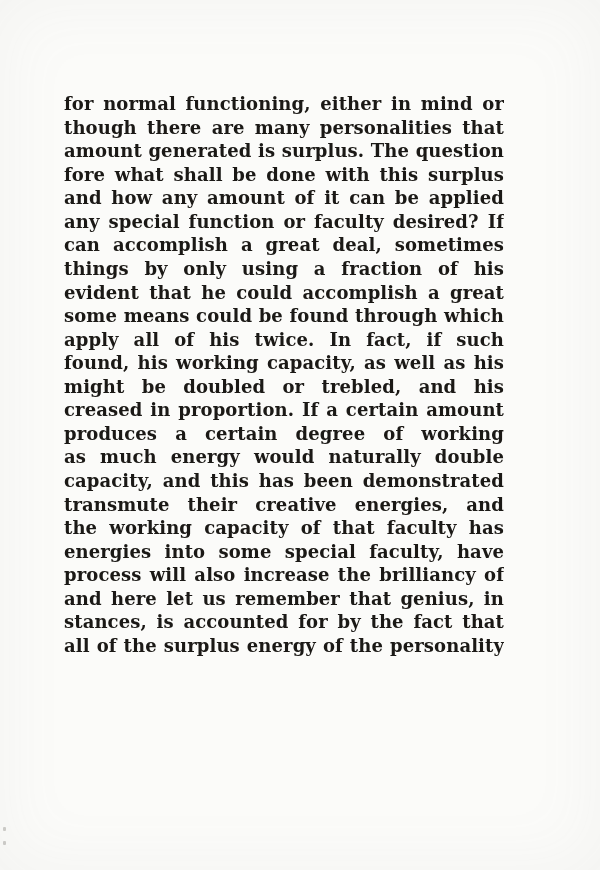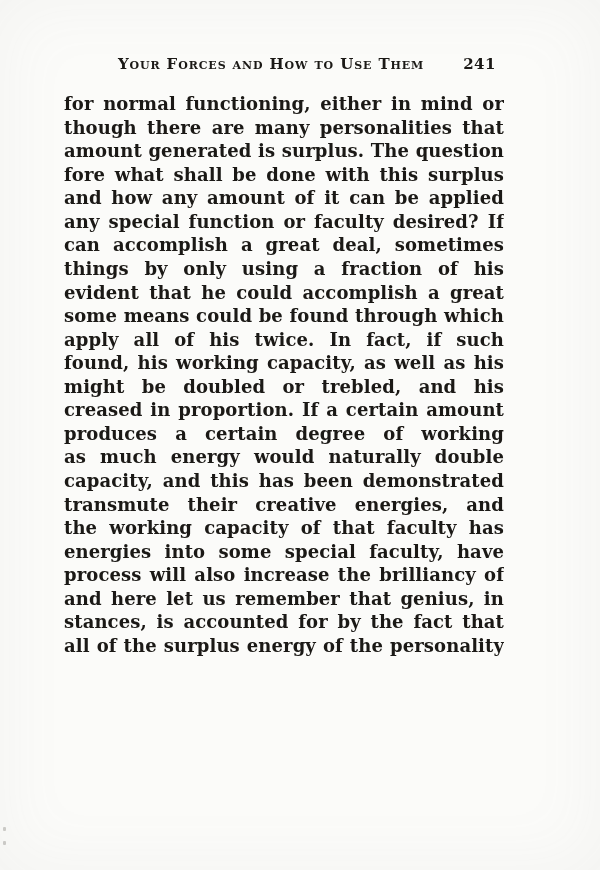--- a/index.html
+++ b/index.html
@@ -65,24 +65,20 @@
     border-radius: 1px;
   }
   .speck-1 { left: 3px; top: 827px; }
   .speck-2 { left: 3px; top: 841px; }
 </style>
 </head>
 <body>
 
 <div class="page">
 
-  <div class="running-header">
-    <span class="header-title">Your Forces and How to Use Them</span>
-    <span class="page-number">241</span>
-  </div>
 
   <div class="page-body">
     <div class="text-line">for normal functioning, either in mind or body,</div>
     <div class="text-line">though there are many personalities that generate</div>
     <div class="text-line">amount generated is surplus. The question is there-</div>
     <div class="text-line">fore what shall be done with this surplus energy,</div>
     <div class="text-line">and how any amount of it can be applied through</div>
     <div class="text-line">any special function or faculty desired? If a person</div>
     <div class="text-line">can accomplish a great deal, sometimes remarkable</div>
     <div class="text-line">things by only using a fraction of his energy, it is</div>

